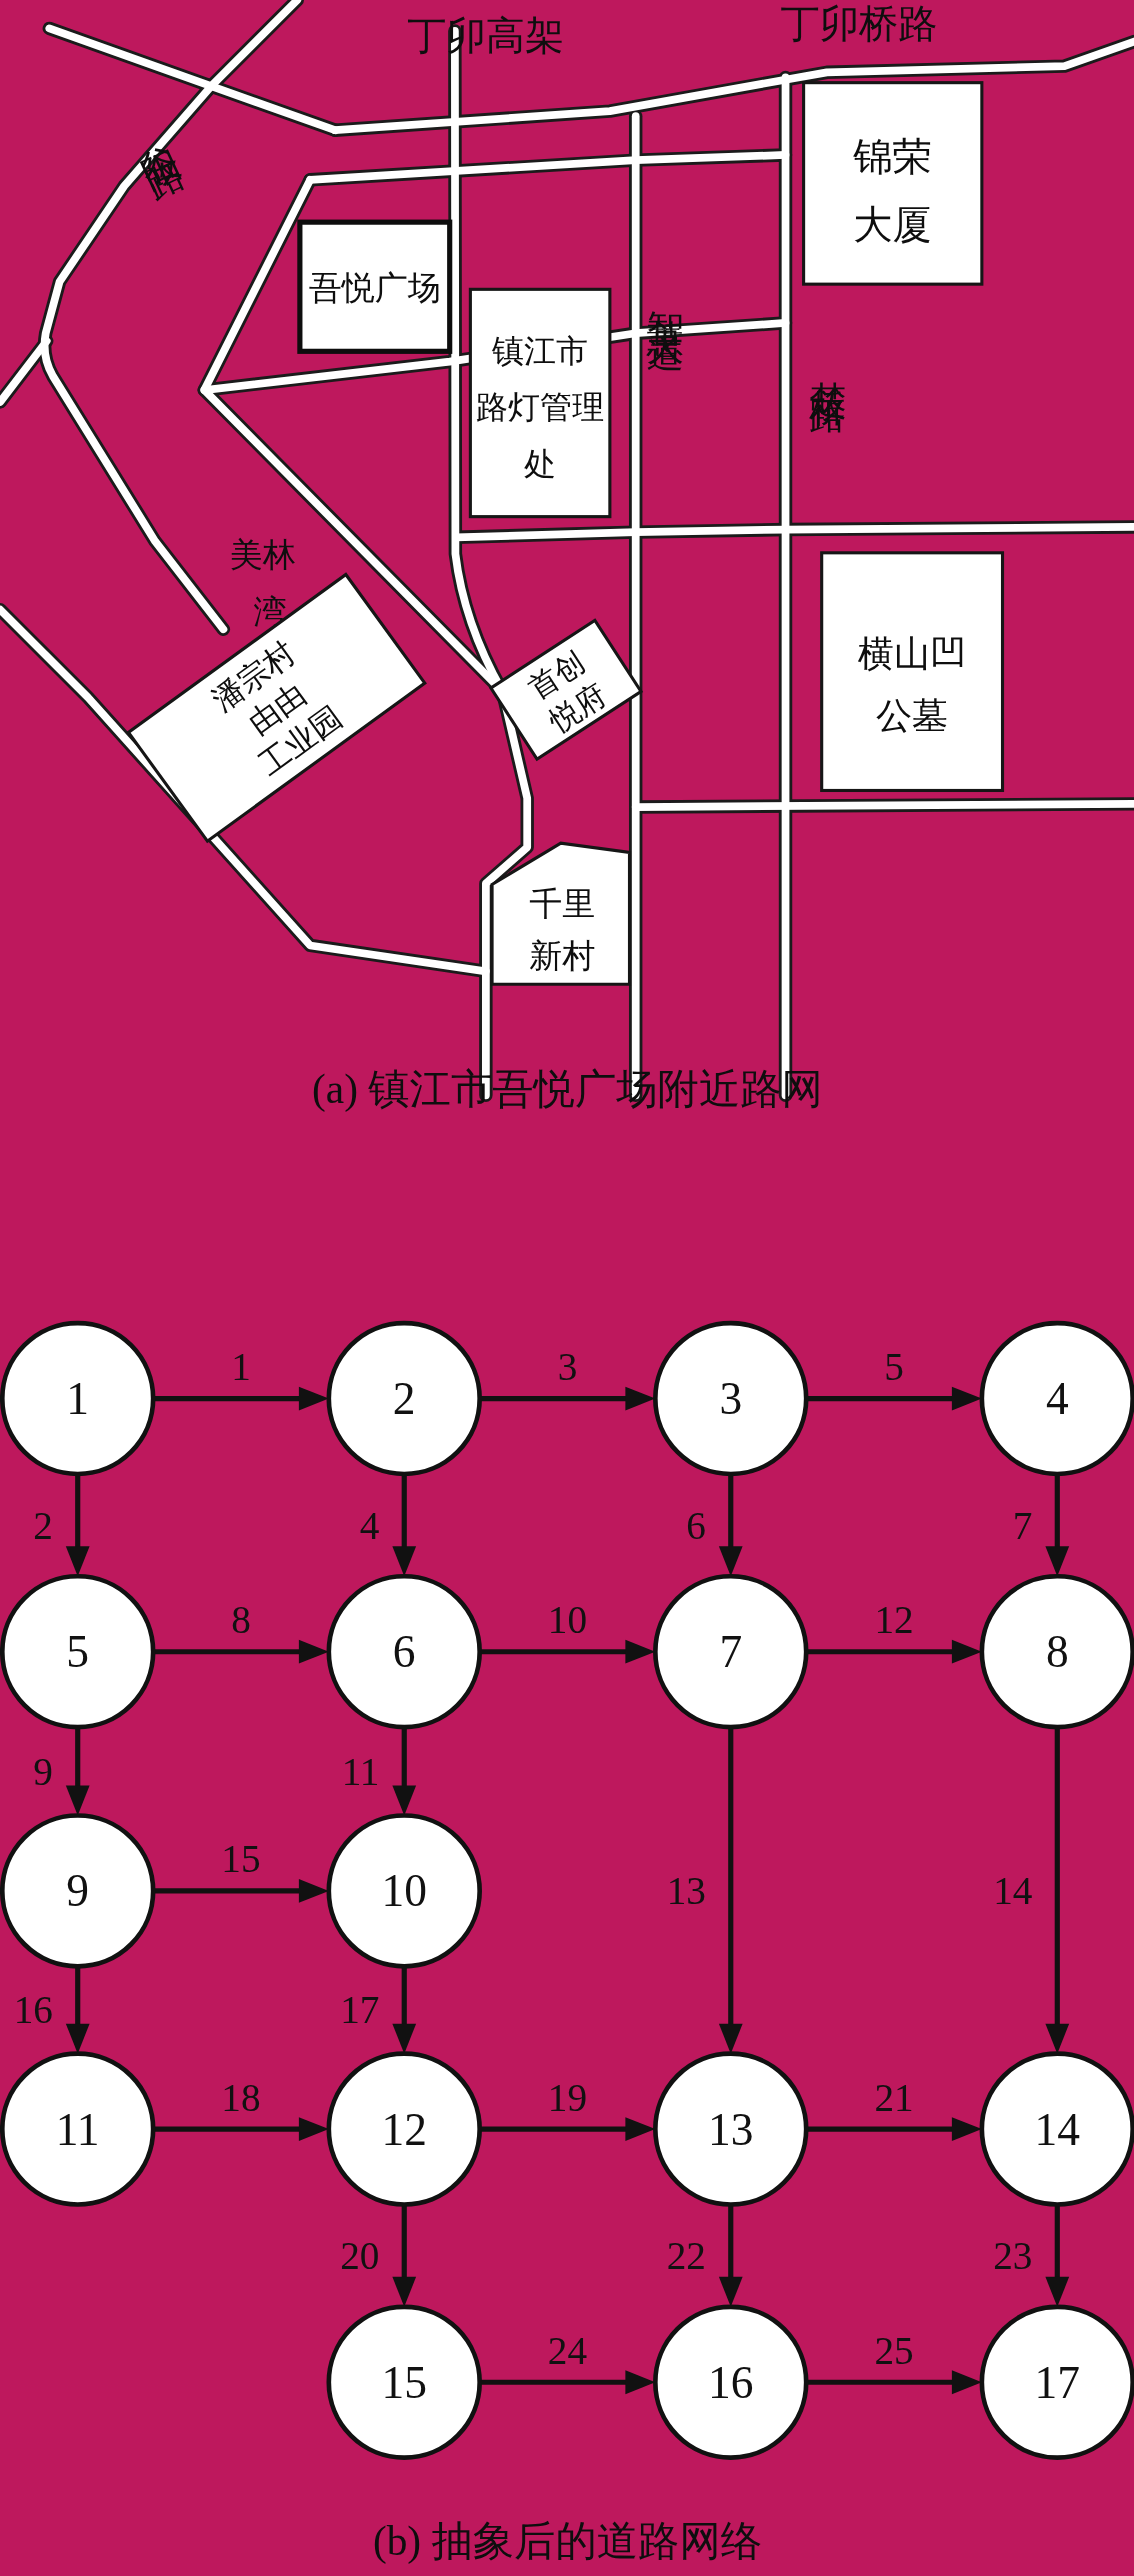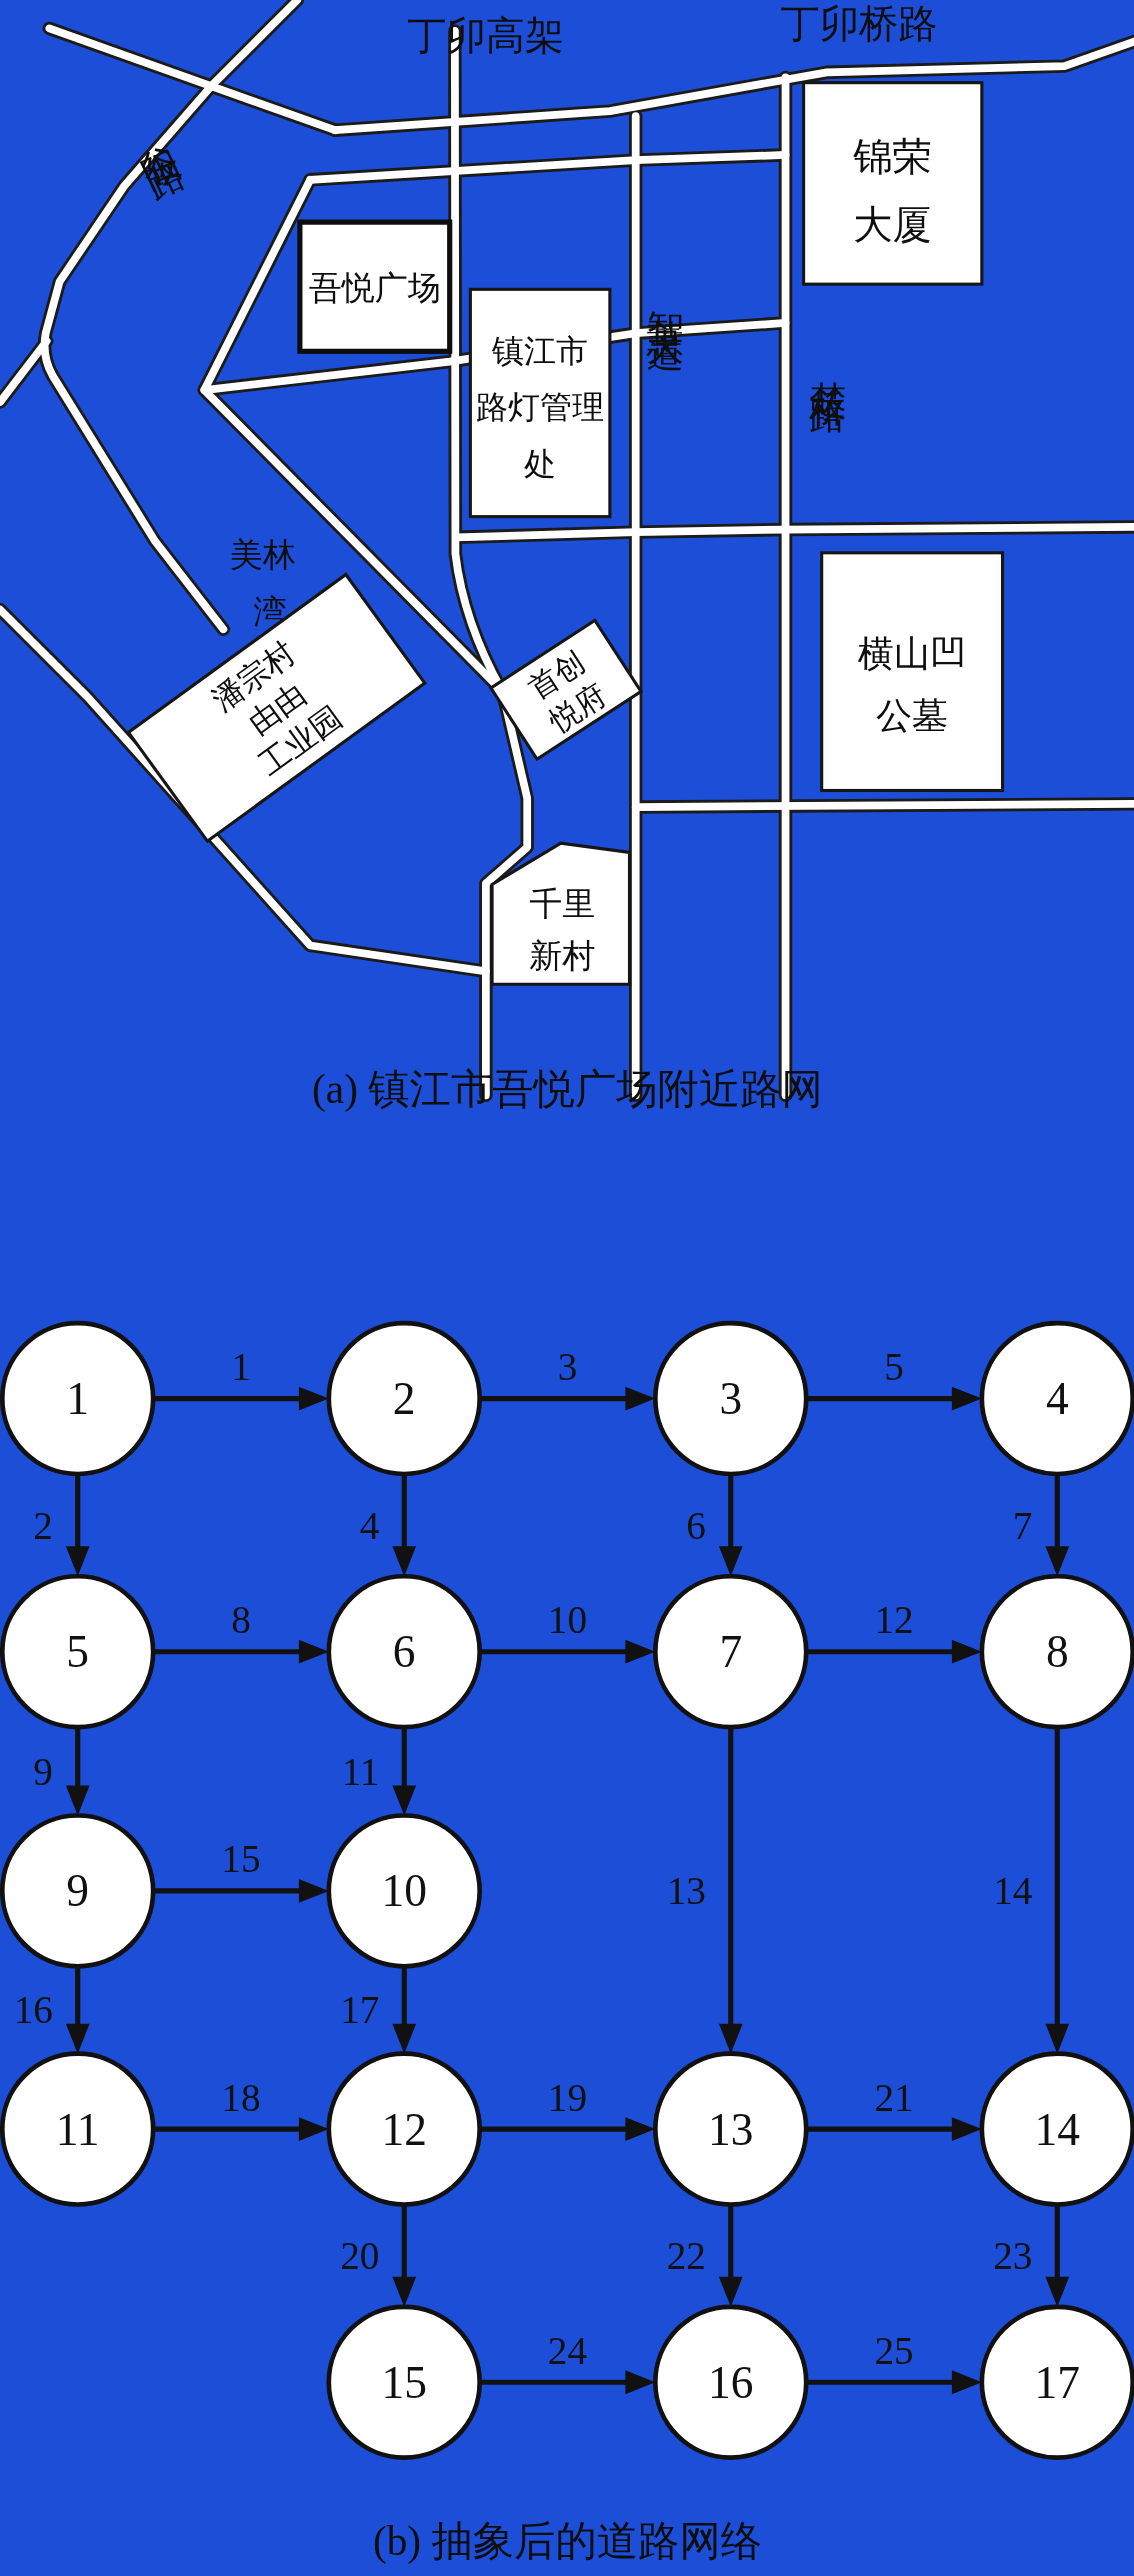--- a/index.html
+++ b/index.html
@@ -1,16 +1,16 @@
 <!DOCTYPE html>
 <html style="font-size:8.3px"><head>
 <meta charset="utf-8">
 <style>
   html,body{margin:0;padding:0;background:#ffffff;}
-  .page{position:relative;width:1135px;height:2576px;background:#1d4ed8;
+  .page{position:relative;width:1135px;height:2576px;background:#be185d;
         font-family:"Liberation Serif","DejaVu Serif",serif;}
   svg{display:block;width:1135px;height:2576px;}
   
   .roads-outer use{stroke:#1b1b1b;stroke-width:26;fill:none;stroke-linecap:round;stroke-linejoin:round;}
   .roads-inner use{stroke:#ffffff;stroke-width:15;fill:none;stroke-linecap:round;stroke-linejoin:round;}
   .blk{fill:#ffffff;stroke:#161616;stroke-width:6;}
   .blk-bold{fill:#ffffff;stroke:#0d0d0d;stroke-width:10;}
   .map-label{fill:#0e0e0e;font-family:"Liberation Serif","DejaVu Serif",serif;}
   .vtext{writing-mode:tb;glyph-orientation-vertical:0;letter-spacing:16px;}
   .caption{fill:#0e0e0e;font-size:80px;text-anchor:middle;

